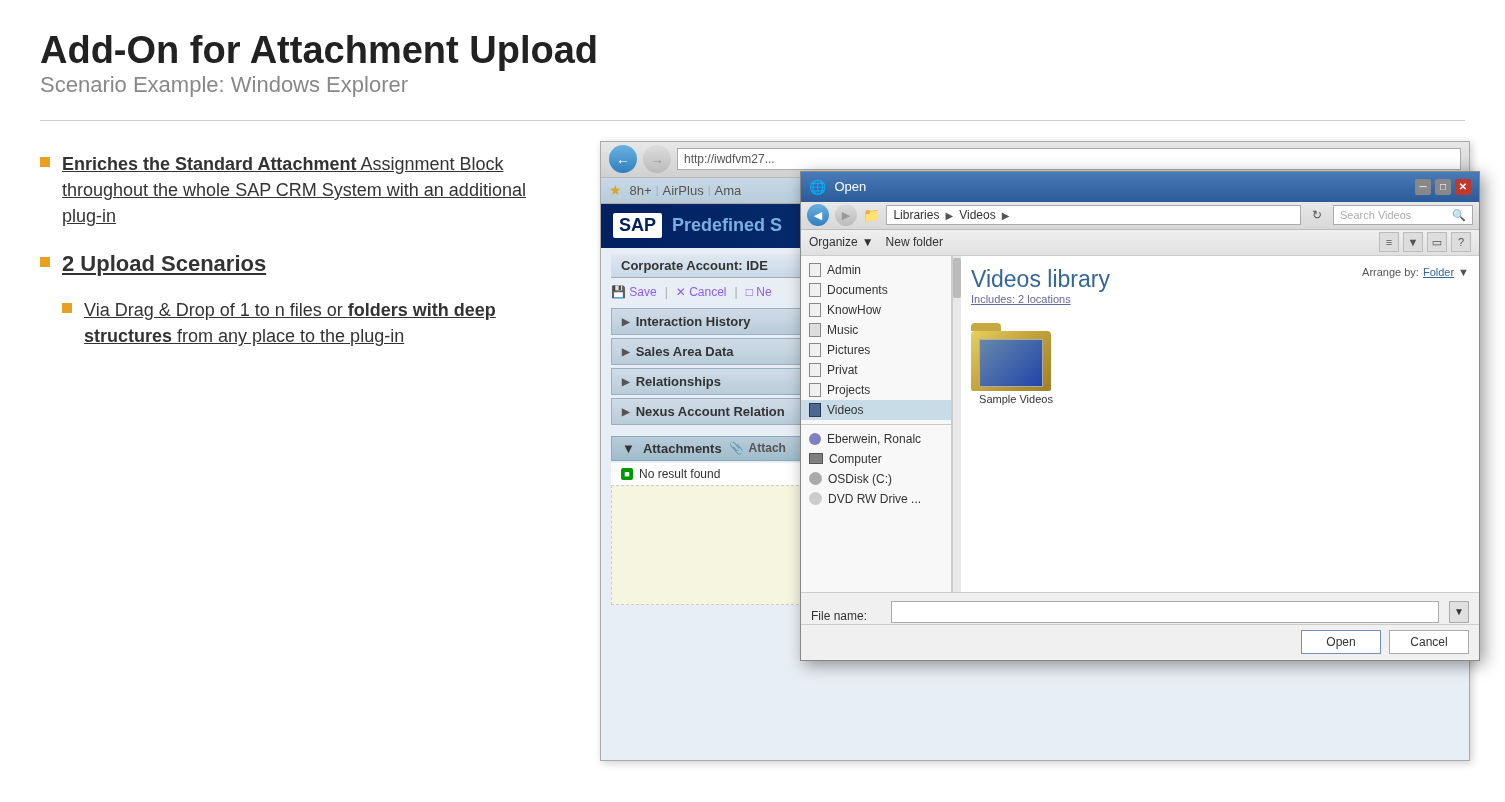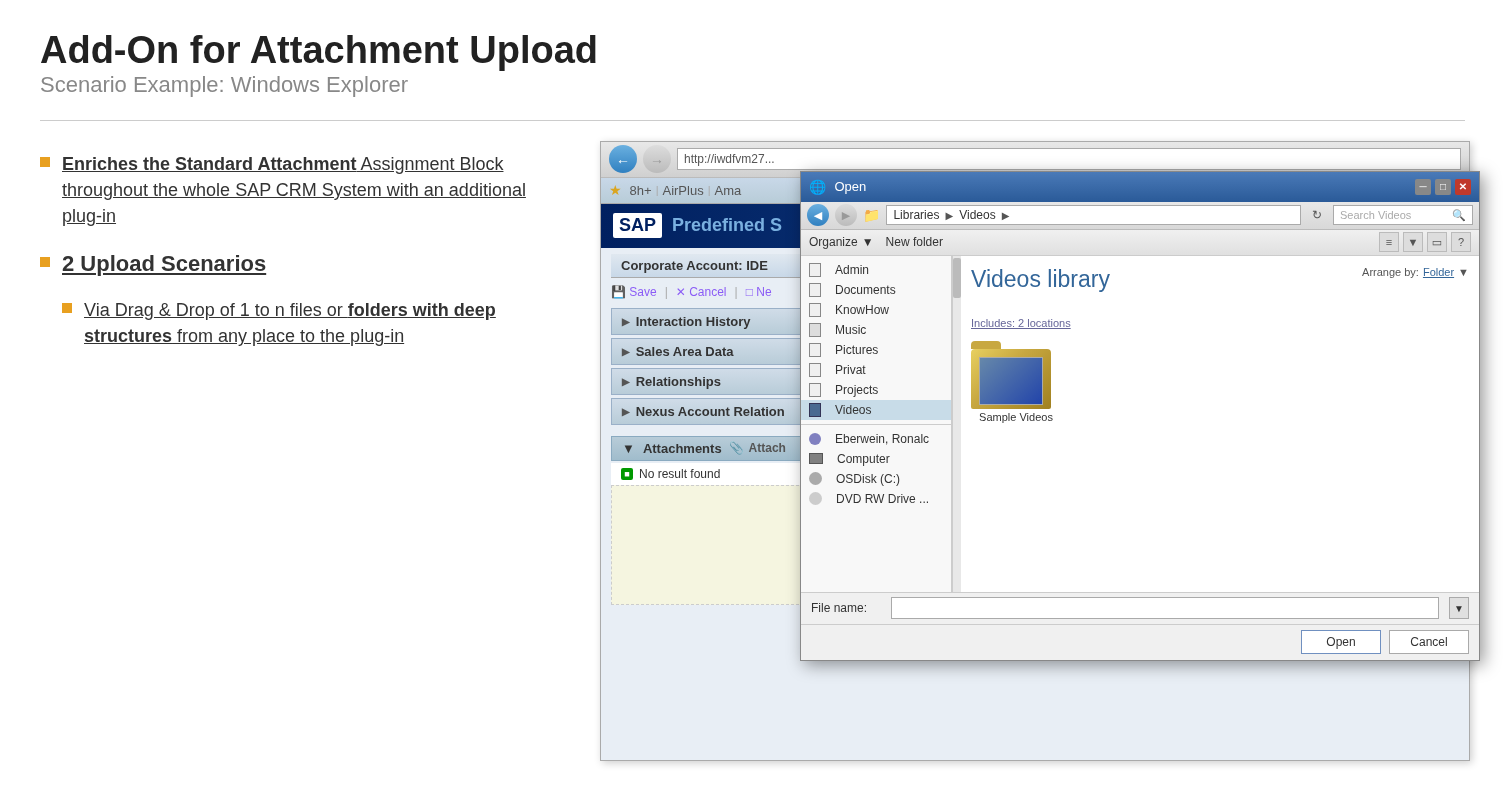--- a/index.html
+++ b/index.html
@@ -518,21 +518,21 @@
       width: 160px;
       background: #f8f8f8;
       border-right: 1px solid #ccc;
       overflow-y: auto;
       padding: 4px 0;
     }
 
     .sidebar-folder {
       display: flex;
       align-items: center;
-      gap: 14px;
+      gap: 6px;
       padding: 3px 8px;
       font-size: 12px;
       color: #333;
       cursor: pointer;
     }
 
     .sidebar-folder.selected {
       background: #c8dce8;
     }
 
@@ -559,38 +559,37 @@
     .videos-library-title {
       font-size: 23px;
       color: #336699;
       font-weight: normal;
     }
 
     .videos-library-sub {
       font-size: 11px;
       color: #669;
       text-decoration: underline;
-      margin-top: 24px;
     }
 
     .videos-arrange {
       position: absolute;
       top: 10px;
       right: 10px;
       font-size: 11px;
       color: #555;
       display: flex;
       align-items: center;
       gap: 4px;
     }
 
     .sample-video-thumb {
       width: 90px;
       height: 75px;
-      margin-top: 20px;
+      margin-top: 26px;
       position: relative;
     }
 
     .thumb-folder {
       width: 80px;
       height: 60px;
       background: linear-gradient(135deg, #e8d060 0%, #c8a840 40%, #a08020 100%);
       border-radius: 4px 4px 2px 2px;
       position: relative;
     }
@@ -622,21 +621,21 @@
       text-align: center;
       margin-top: 2px;
     }
 
     
     .dialog-filename-bar {
       height: 32px;
       background: #f0f0f0;
       border-top: 1px solid #ccc;
       display: flex;
-      align-items: center;
+      align-items: flex-end;
       padding: 1px 10px;
       gap: 10px;
       font-size: 12px;
     }
 
     .filename-label {
       color: #333;
       width: 70px;
     }
 

